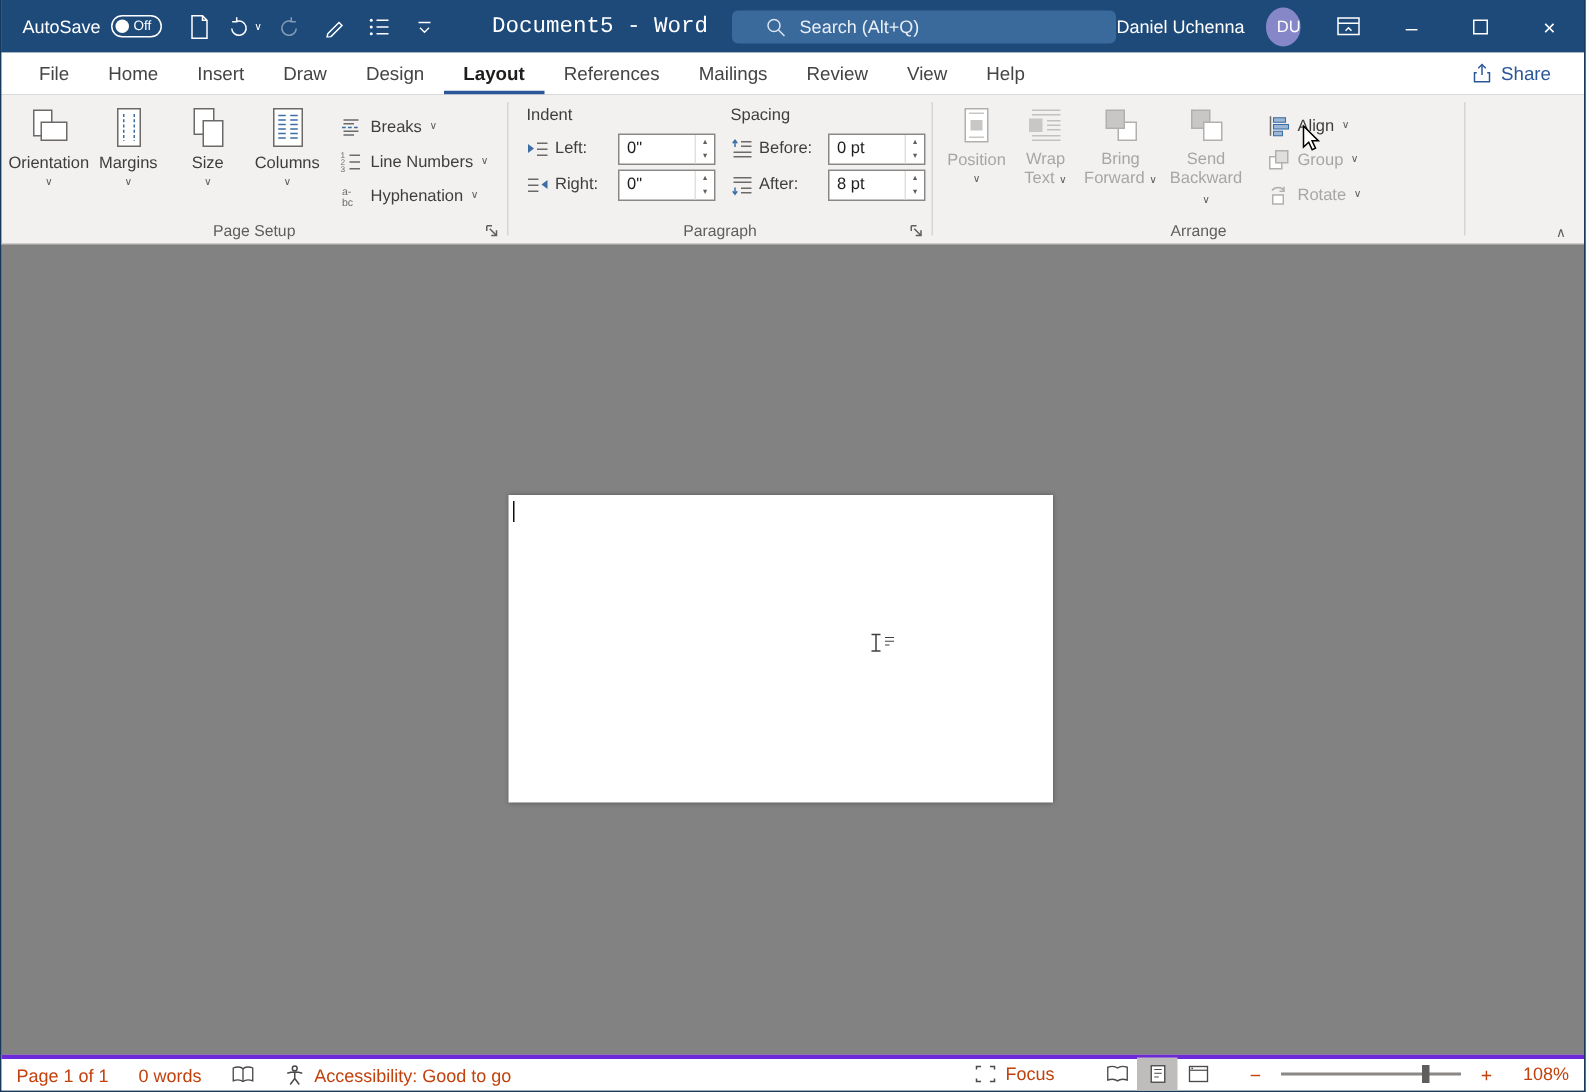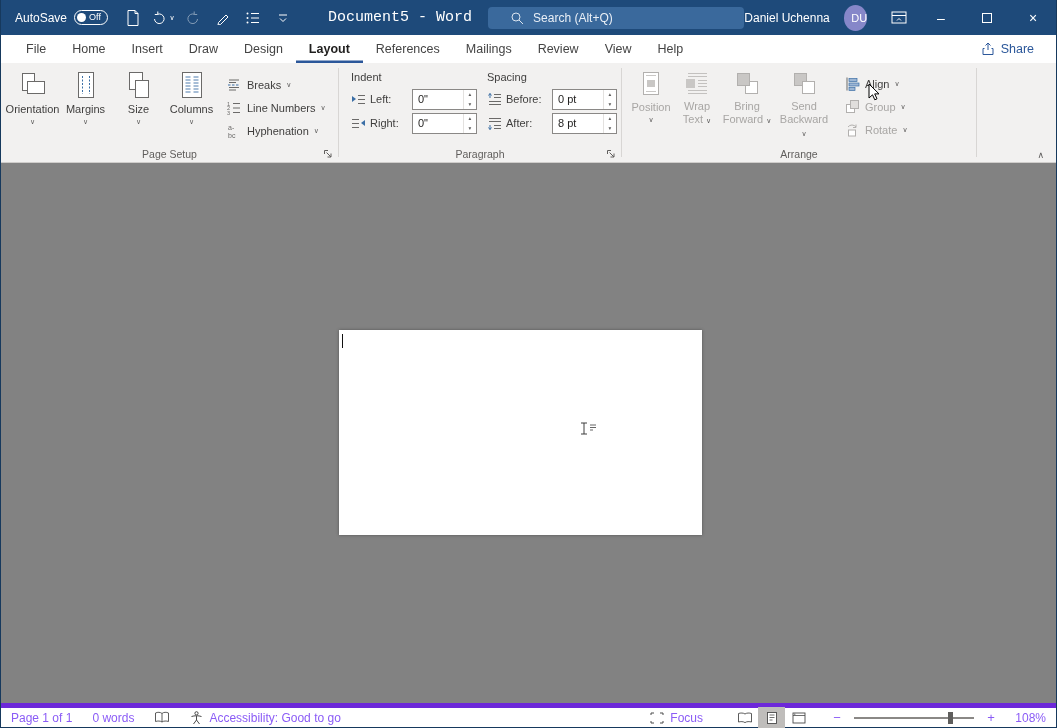--- a/index.html
+++ b/index.html
@@ -68,21 +68,21 @@
   .cursor { position:absolute; left:866px; top:20px; z-index:9; }
   .collapse { position:absolute; right:12px; bottom:2px; font-size:9px; color:#5f5e5d; }
 
   
   .docarea { height:540px; position:relative; background:#828282; flex:1 1 auto; }
   .page { position:absolute; left:338px; top:167px; width:363px; height:205px; background:#fff; box-shadow:0 0 3px rgba(0,0,0,.35); }
   .caret { position:absolute; left:3px; top:4px; width:1px; height:14px; background:#111; }
   .ibeam { position:absolute; left:578px; top:258px; }
 
   
-  .statusbar { height:24px; background:#fff; border-top:5px solid #6d28d9; display:flex; align-items:center; font-size:12px; color:#8b5cf6; padding:0 10px; flex:0 0 auto; }
+  .statusbar { height:24px; background:#fff; border-top:3px solid #6d28d9; display:flex; align-items:flex-end; font-size:12px; color:#c2410c; padding:0 10px; flex:0 0 auto; }
   .sb { display:flex; align-items:center; gap:6px; padding:0 10px; height:100%; }
   .sb.first { padding-left:0; }
   .sb-right { margin-left:auto; display:flex; align-items:center; }
   .viewbtns { display:flex; align-items:center; margin-left:18px; }
   .viewbtn { width:27px; height:22px; display:flex; align-items:center; justify-content:center; }
   .viewbtn.selected { background:#bfbdbb; }
   .zoomctl { display:flex; align-items:center; margin-left:14px; }
   .zoombtn { width:22px; text-align:center; font-size:13px; }
   .ztrack { width:120px; height:2px; background:#8a8886; position:relative; margin:0 6px; }
   .zthumb { position:absolute; left:78%; top:-5px; width:5px; height:12px; background:#5f5e5d; }

